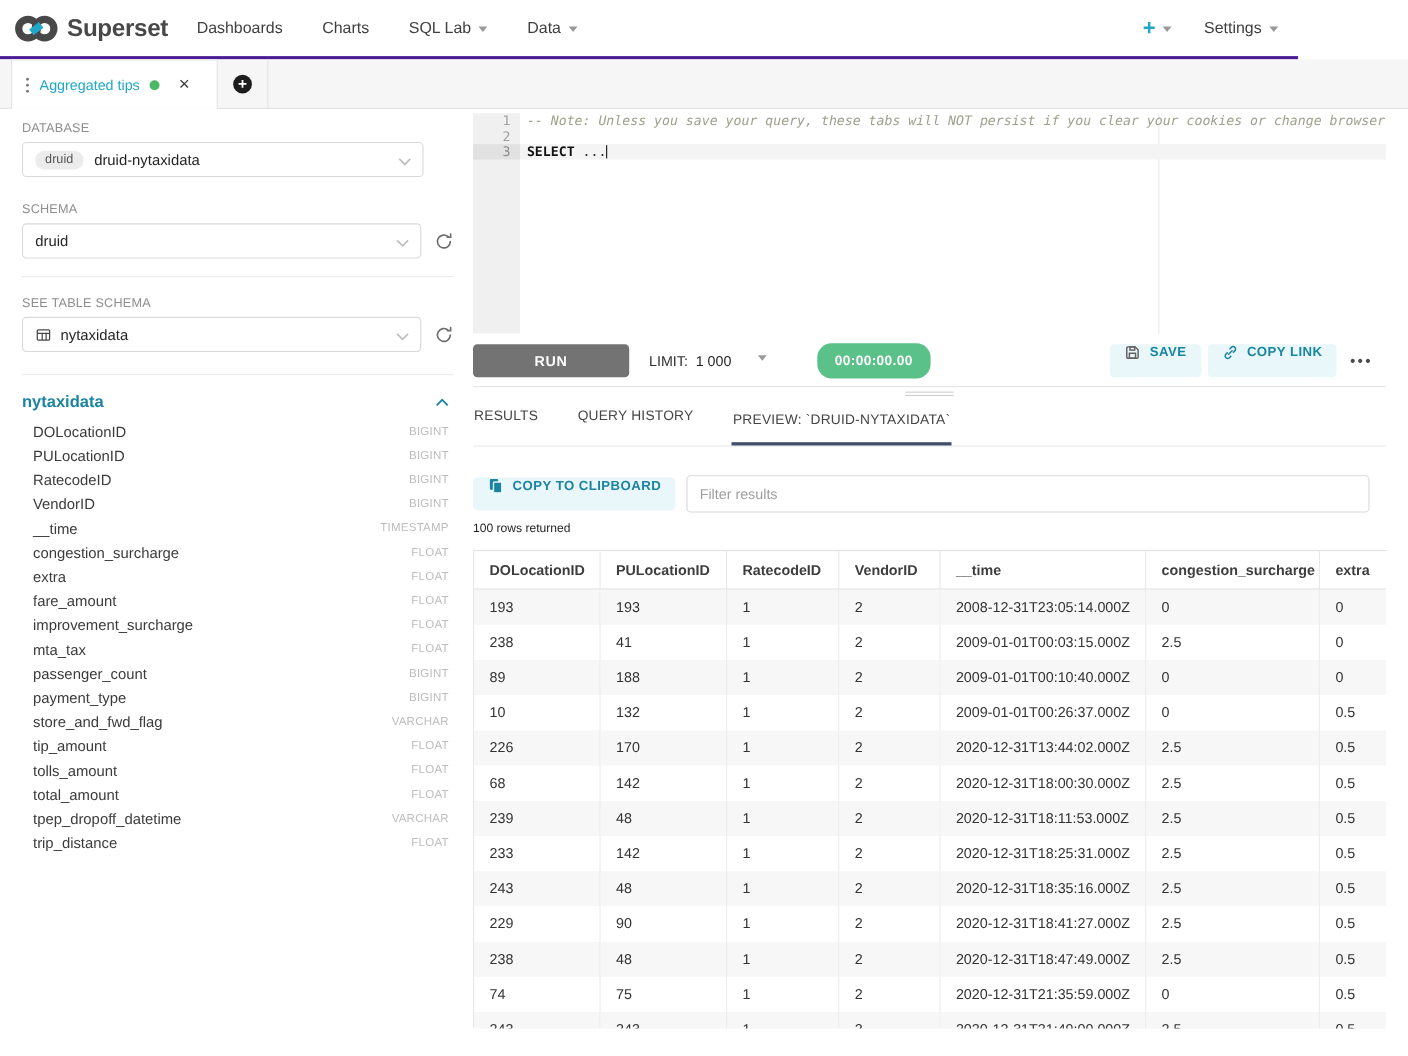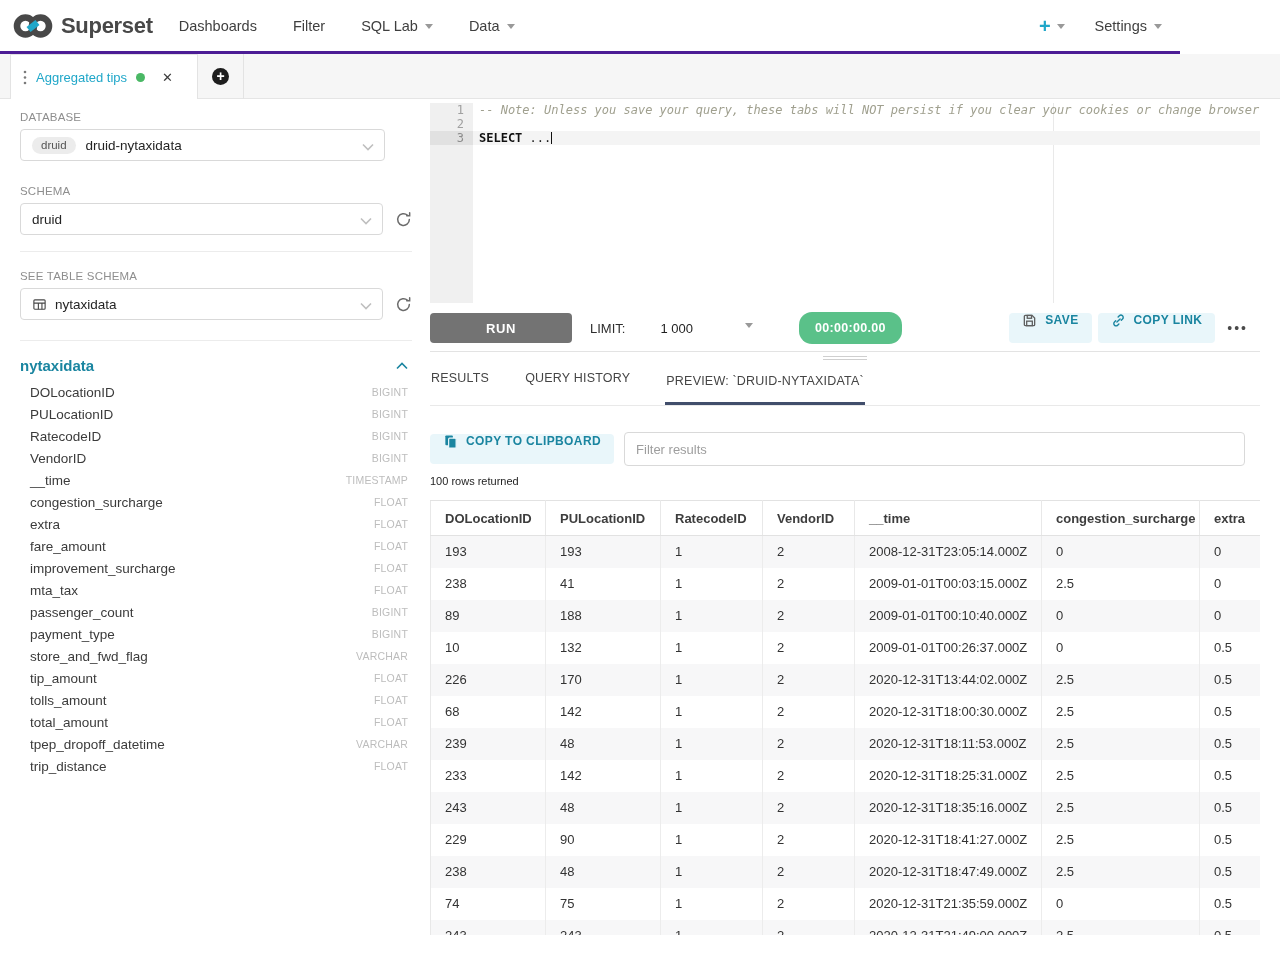--- a/index.html
+++ b/index.html
@@ -72,21 +72,21 @@
   .comment { color:#a0a08f; font-style:italic; }
   .kw { font-weight:700; color:#111; }
   .cursor-bar { display:inline-block; width:1px; height:12px; background:#111; vertical-align:-2px; }
 
   
   .toolbar { position:absolute; left:430px; top:305px; width:830px; height:47px;
              border-bottom:1px solid #e3e3e3; display:flex; align-items:center; }
   .run-btn { width:142px; height:30px; background:#737373; border:none; border-radius:4px;
              color:#fff; font-size:13px; font-weight:600; letter-spacing:.6px; cursor:pointer;
              font-family:inherit; }
-  .limit { margin-left:18px; display:flex; align-items:flex-start; font-size:13px; color:#2e2e2e; cursor:pointer;gap:28px; }
+  .limit { margin-left:18px; display:flex; align-items:flex-start; font-size:13px; color:#2e2e2e; cursor:pointer; }
   .limit .lab { margin-right:7px; color:#2e2e2e; }
   .limit .val { color:#1f1f1f; }
   .limit .caret { margin-left:24px; }
   .timer { margin-left:46px; height:32px; background:#5ac189; border-radius:13px; color:#fff;
            font-size:12.5px; font-weight:600; display:flex; align-items:center; padding:0 16px;
            letter-spacing:.3px;text-align:right; }
   .tb-right { margin-left:auto; display:flex; align-items:center; gap:6px; margin-right:6px; }
   .btn-light { height:30px; background:#e9f6fa; border:none; border-radius:4px; color:#1a85a0;
                font-size:12px; font-weight:600; letter-spacing:.4px; display:flex; align-items:flex-start;
                gap:8px; padding:0 13px; cursor:pointer; font-family:Liberation Sans, sans-serif; }
@@ -142,21 +142,21 @@
           <rect x="16" y="13.5" width="12" height="7" fill="#20a7c9" transform="rotate(-38 22 17)"></rect>
         </svg>
       </span>
       <span class="brand-text">Superset</span>
     </div>
     <div class="nav-items">
       <span class="nav-item">
           <span>Dashboards</span>
         </span>
       <span class="nav-item">
-          <span>Filter</span>
+          <span>Charts</span>
         </span>
       <span class="nav-item">
           <span>SQL Lab</span>
           <span class="caret"></span>
         </span>
       <span class="nav-item">
           <span>Data</span>
           <span class="caret"></span>
         </span>
     </div>

